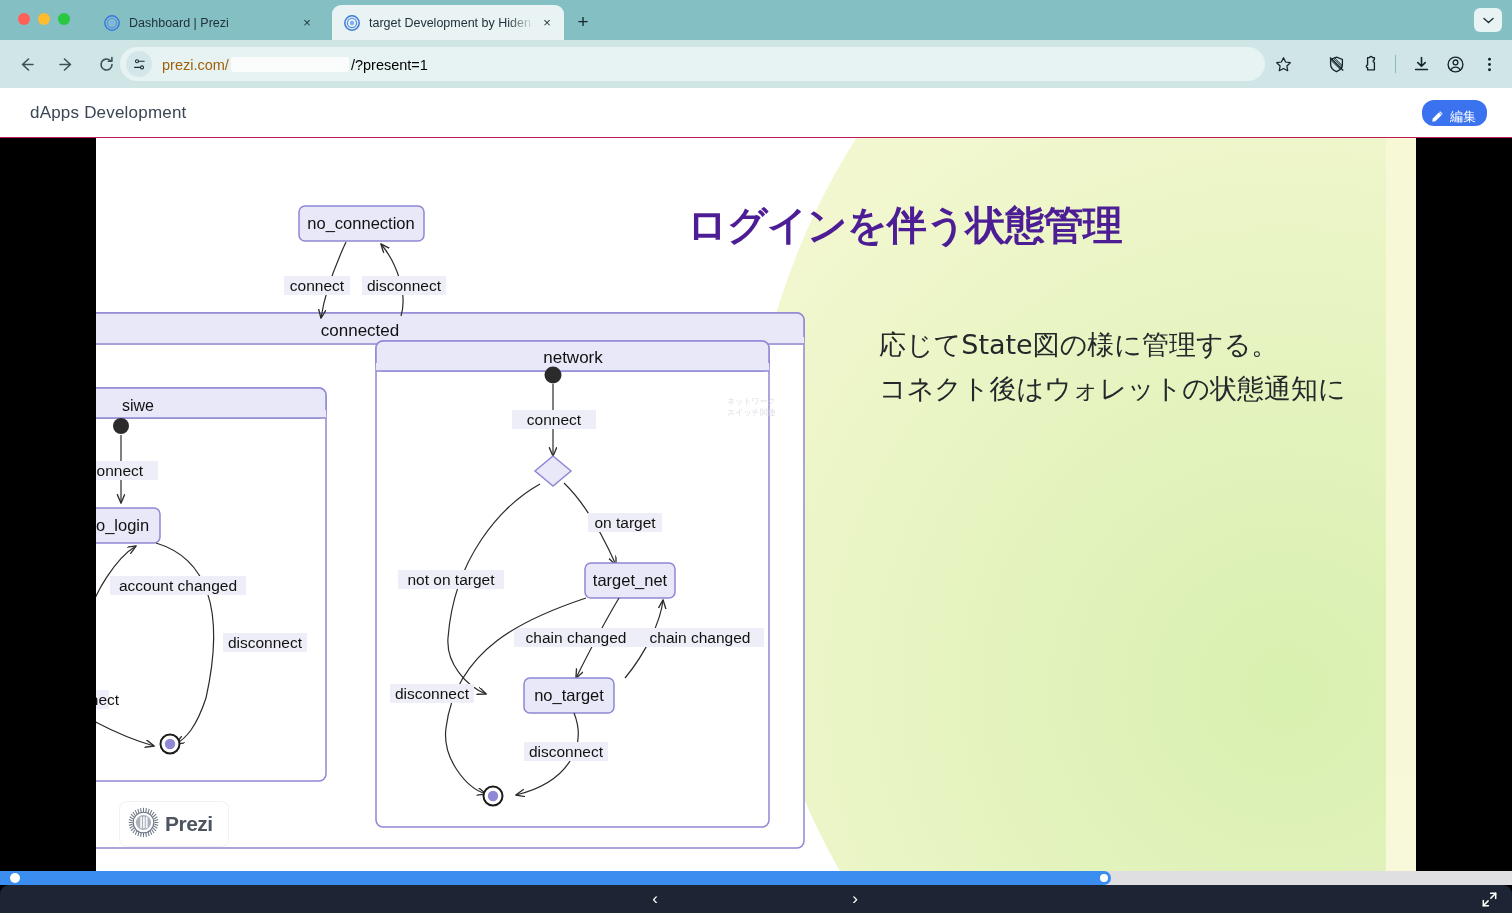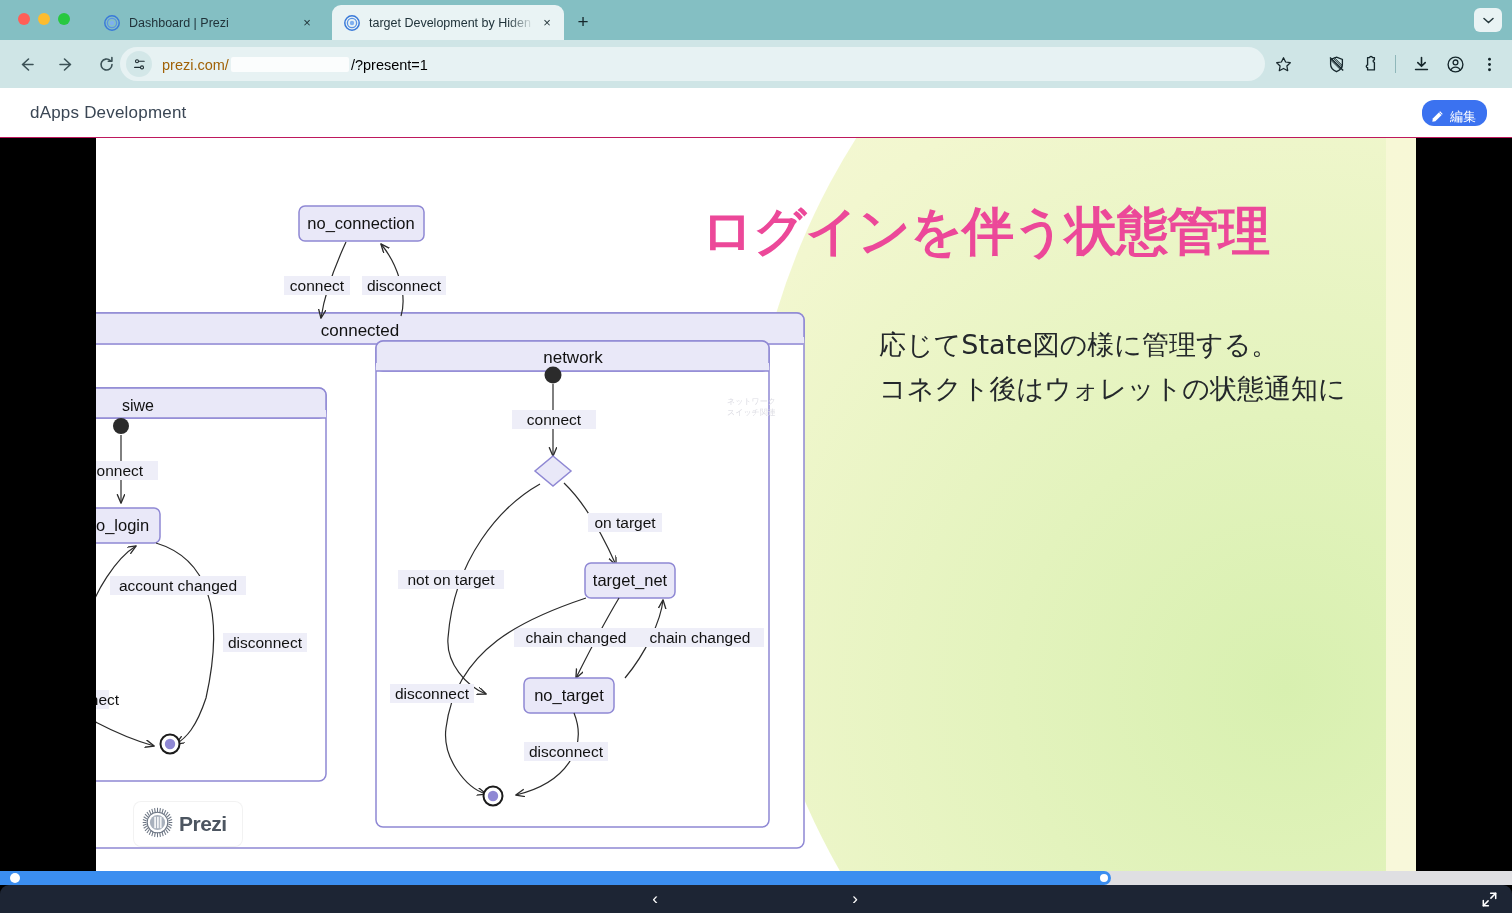--- a/index.html
+++ b/index.html
@@ -129,36 +129,36 @@
     width: 1420px; height: 1420px; border-radius: 50%;
     background:
       radial-gradient(circle at 38% 62%, #d8f0b0 0%, #e3f3bd 22%, #f2f7cf 52%, #f7f8d8 74%, #f8f8da 100%);
   }
   .blob-fill {
     position: absolute; left: 1290px; top: 0; width: 200px; height: 733px;
     background: linear-gradient(to bottom, #f7f8d6, #f8f8da);
   }
 
   .slide-title {
-    position: absolute; left: 605px; top: 64px; width: 700px;
+    position: absolute; left: 591px; top: 64px; width: 700px;
     font-family: "DejaVu Sans", sans-serif;
-    font-size: 52px; font-weight: bold; color: #ec4899;
+    font-size: 40px; font-weight: bold; color: #4c1d95;
     letter-spacing: -1px; line-height: 1.15;
   }
   .slide-body {
     position: absolute; left: 783px; top: 185px; width: 520px;
     font-family: "DejaVu Sans", sans-serif;
     font-size: 27px; color: #24282b; line-height: 1.62;
   }
 
   
   .diagram { position: absolute; left: 0; top: 0; width: 860px; height: 733px; }
 
   .prezi-logo {
-    position: absolute; left: 38px; top: 664px;
+    position: absolute; left: 24px; top: 664px;
     width: 108px; height: 44px; background: #ffffff; border-radius: 7px;
     display: flex; align-items: center; gap: 6px; padding-left: 8px;
     box-shadow: 0 0 0 1px rgba(0,0,0,0.05);
   }
   .prezi-logo .pz-text {
     font-size: 21px; font-weight: bold; color: #4c5560; letter-spacing: -.5px;
   }
 
   
   .progress-wrap {

